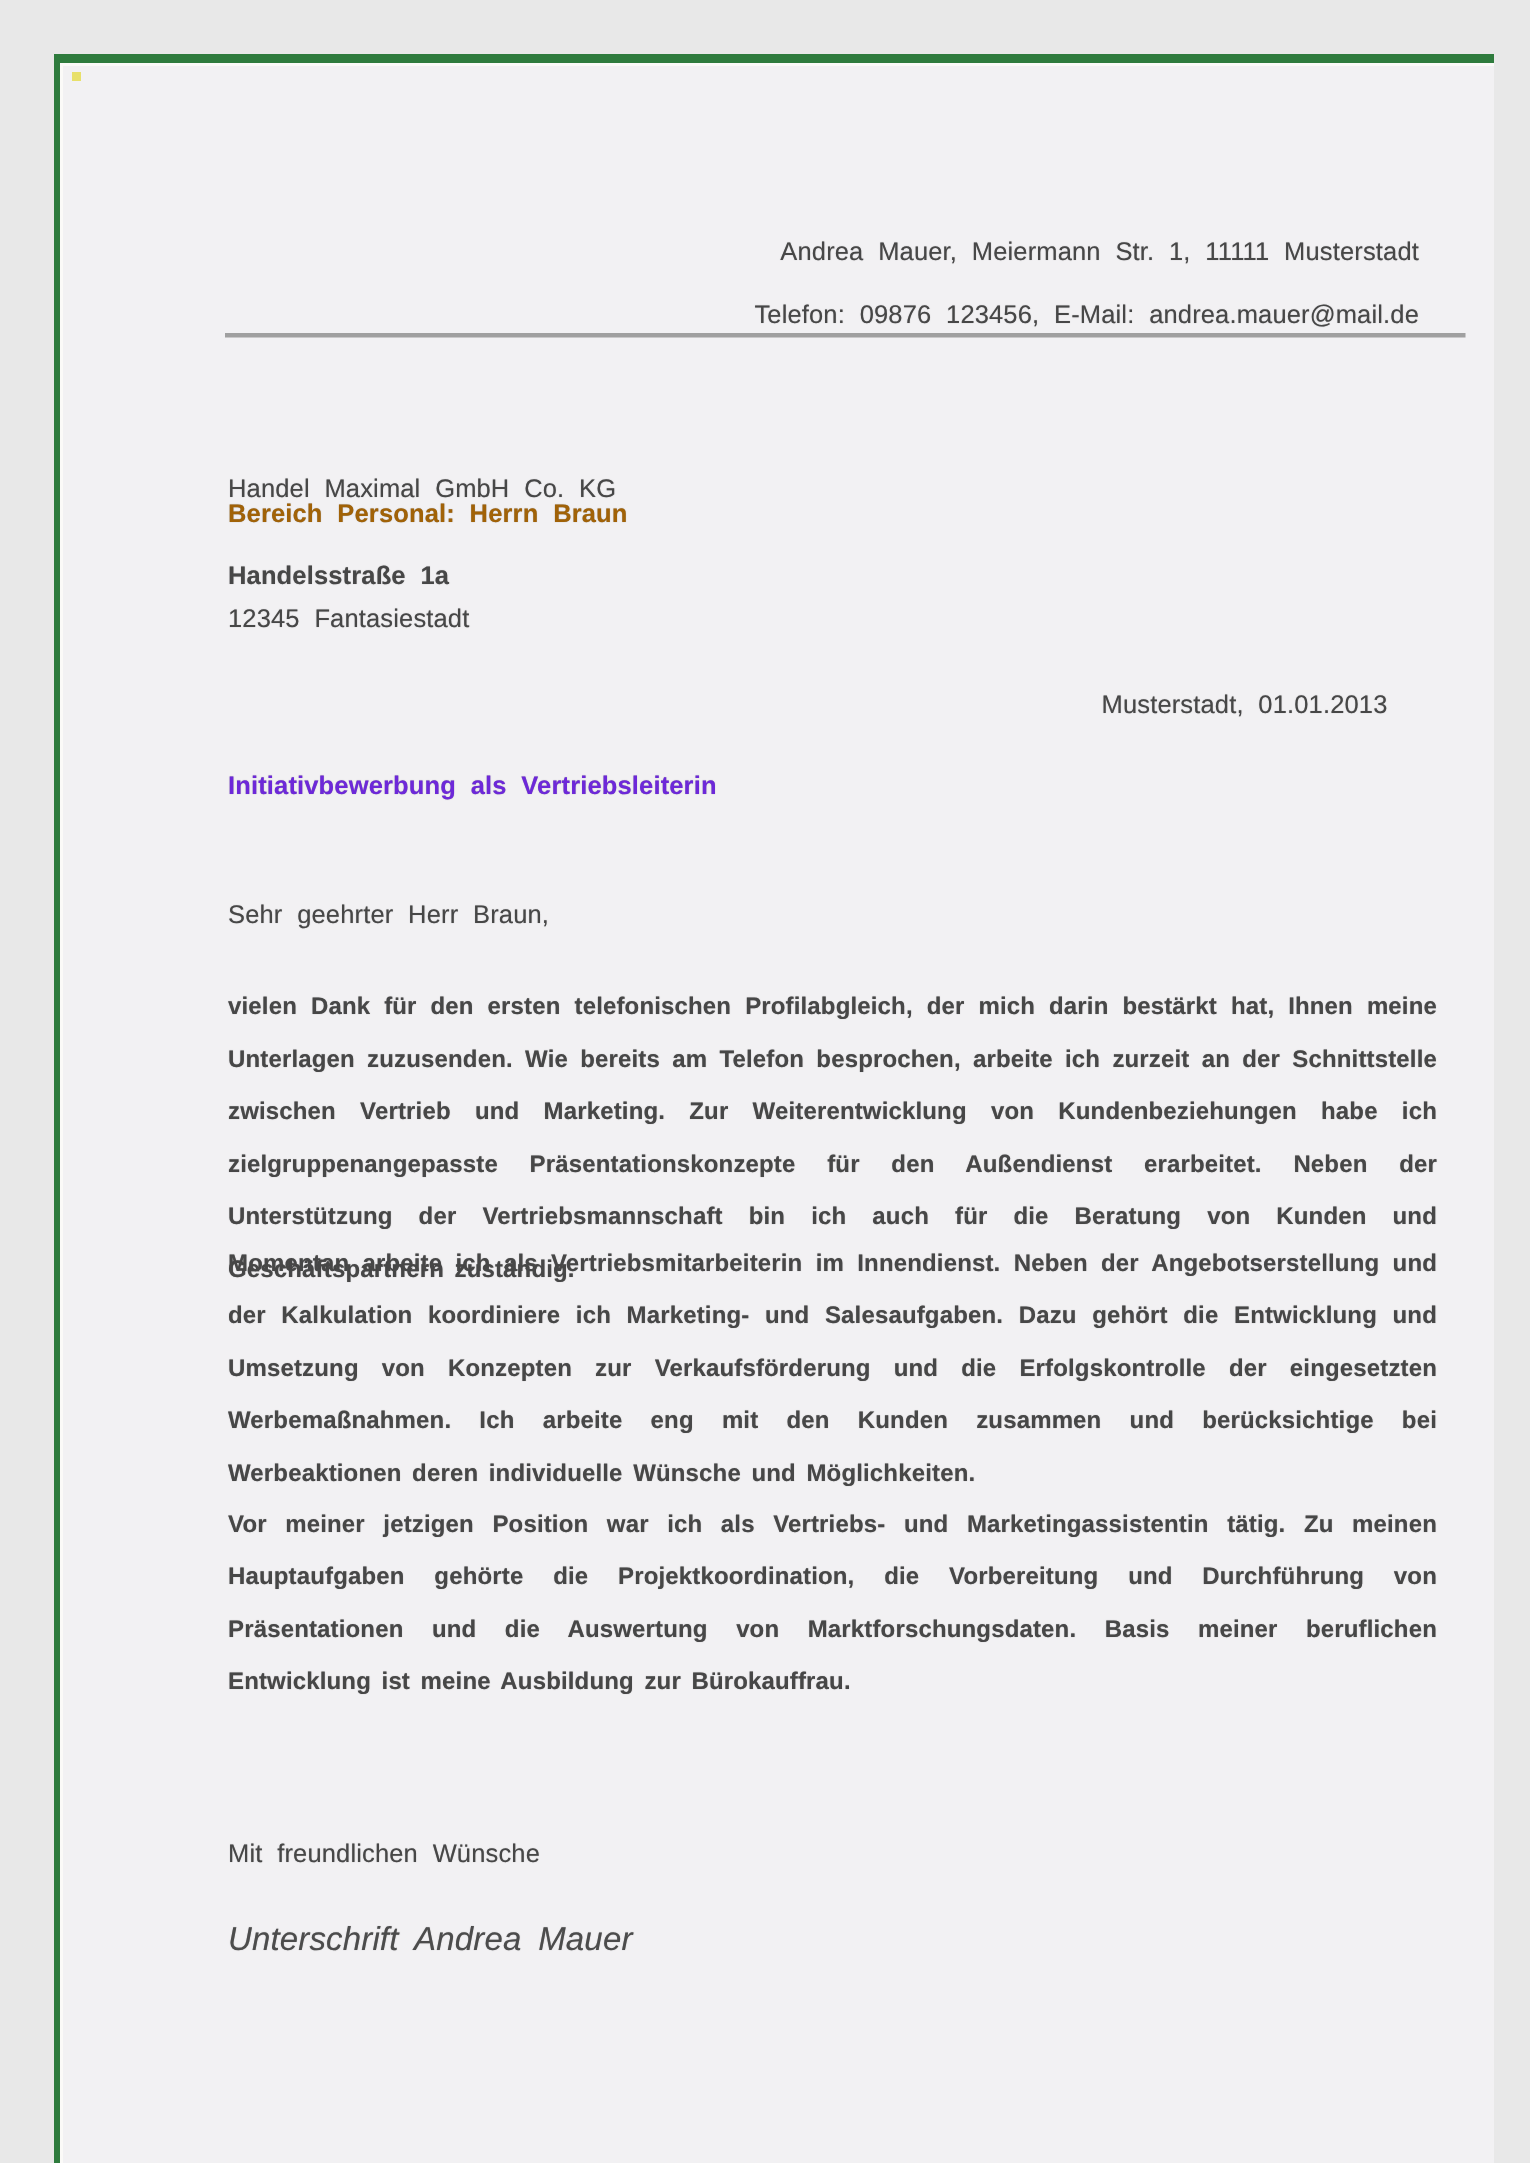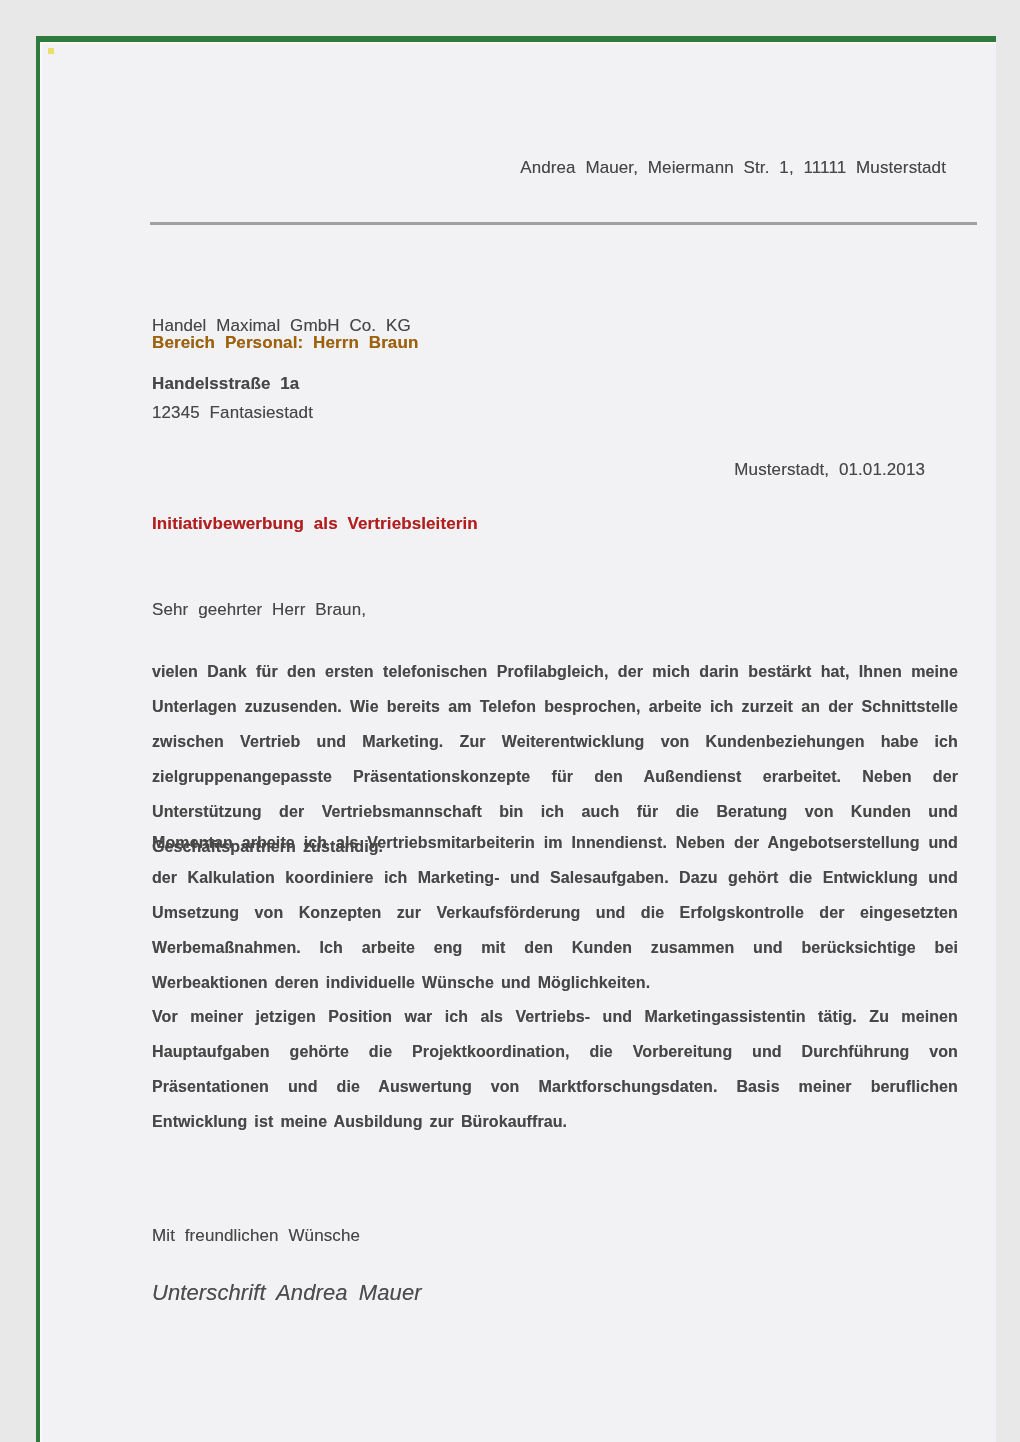--- a/index.html
+++ b/index.html
@@ -50,21 +50,21 @@
   }
 
   .recipient-line { left: 100px; }
   .r1 { top: 262px; }
   .r2 { top: 279px; font-weight: bold; color: #a16207; }
   .r3 { top: 320px; font-weight: bold; }
   .r4 { top: 349px; }
 
   .date-line { top: 406px; right: 115px; }
 
-  .subject-line { left: 100px; top: 460px; font-weight: bold; color: #b91c1c; }
+  .subject-line { left: 100px; top: 460px; font-weight: bold; color: #6d28d9; }
   .reference-line { left: 100px; top: 489px; }
 
   .salutation { left: 100px; top: 546px; text-align: center; }
 
   .para {
     position: absolute;
     left: 100px;
     width: 806px;
     font-size: 16px;
     line-height: 35px;
@@ -97,20 +97,21 @@
   }
 </style>
 </head>
 <body>
 
 <div class="page">
 
   <div class="corner-dot"></div>
 
   <div class="line right-align sender-line1">Andrea Mauer, Meiermann Str. 1, 11111 Musterstadt</div>
+  <div class="line right-align sender-line2">Telefon: 09876 123456, E-Mail: andrea.mauer@mail.de</div>
 
   <div class="header-rule"></div>
 
   <div class="line recipient-line r1">Handel Maximal GmbH Co. KG</div>
   <div class="line recipient-line r2">Bereich Personal: Herrn Braun</div>
   <div class="line recipient-line r3">Handelsstraße 1a</div>
   <div class="line recipient-line r4">12345 Fantasiestadt</div>
 
   <div class="line right-align date-line">Musterstadt, 01.01.2013</div>
 

